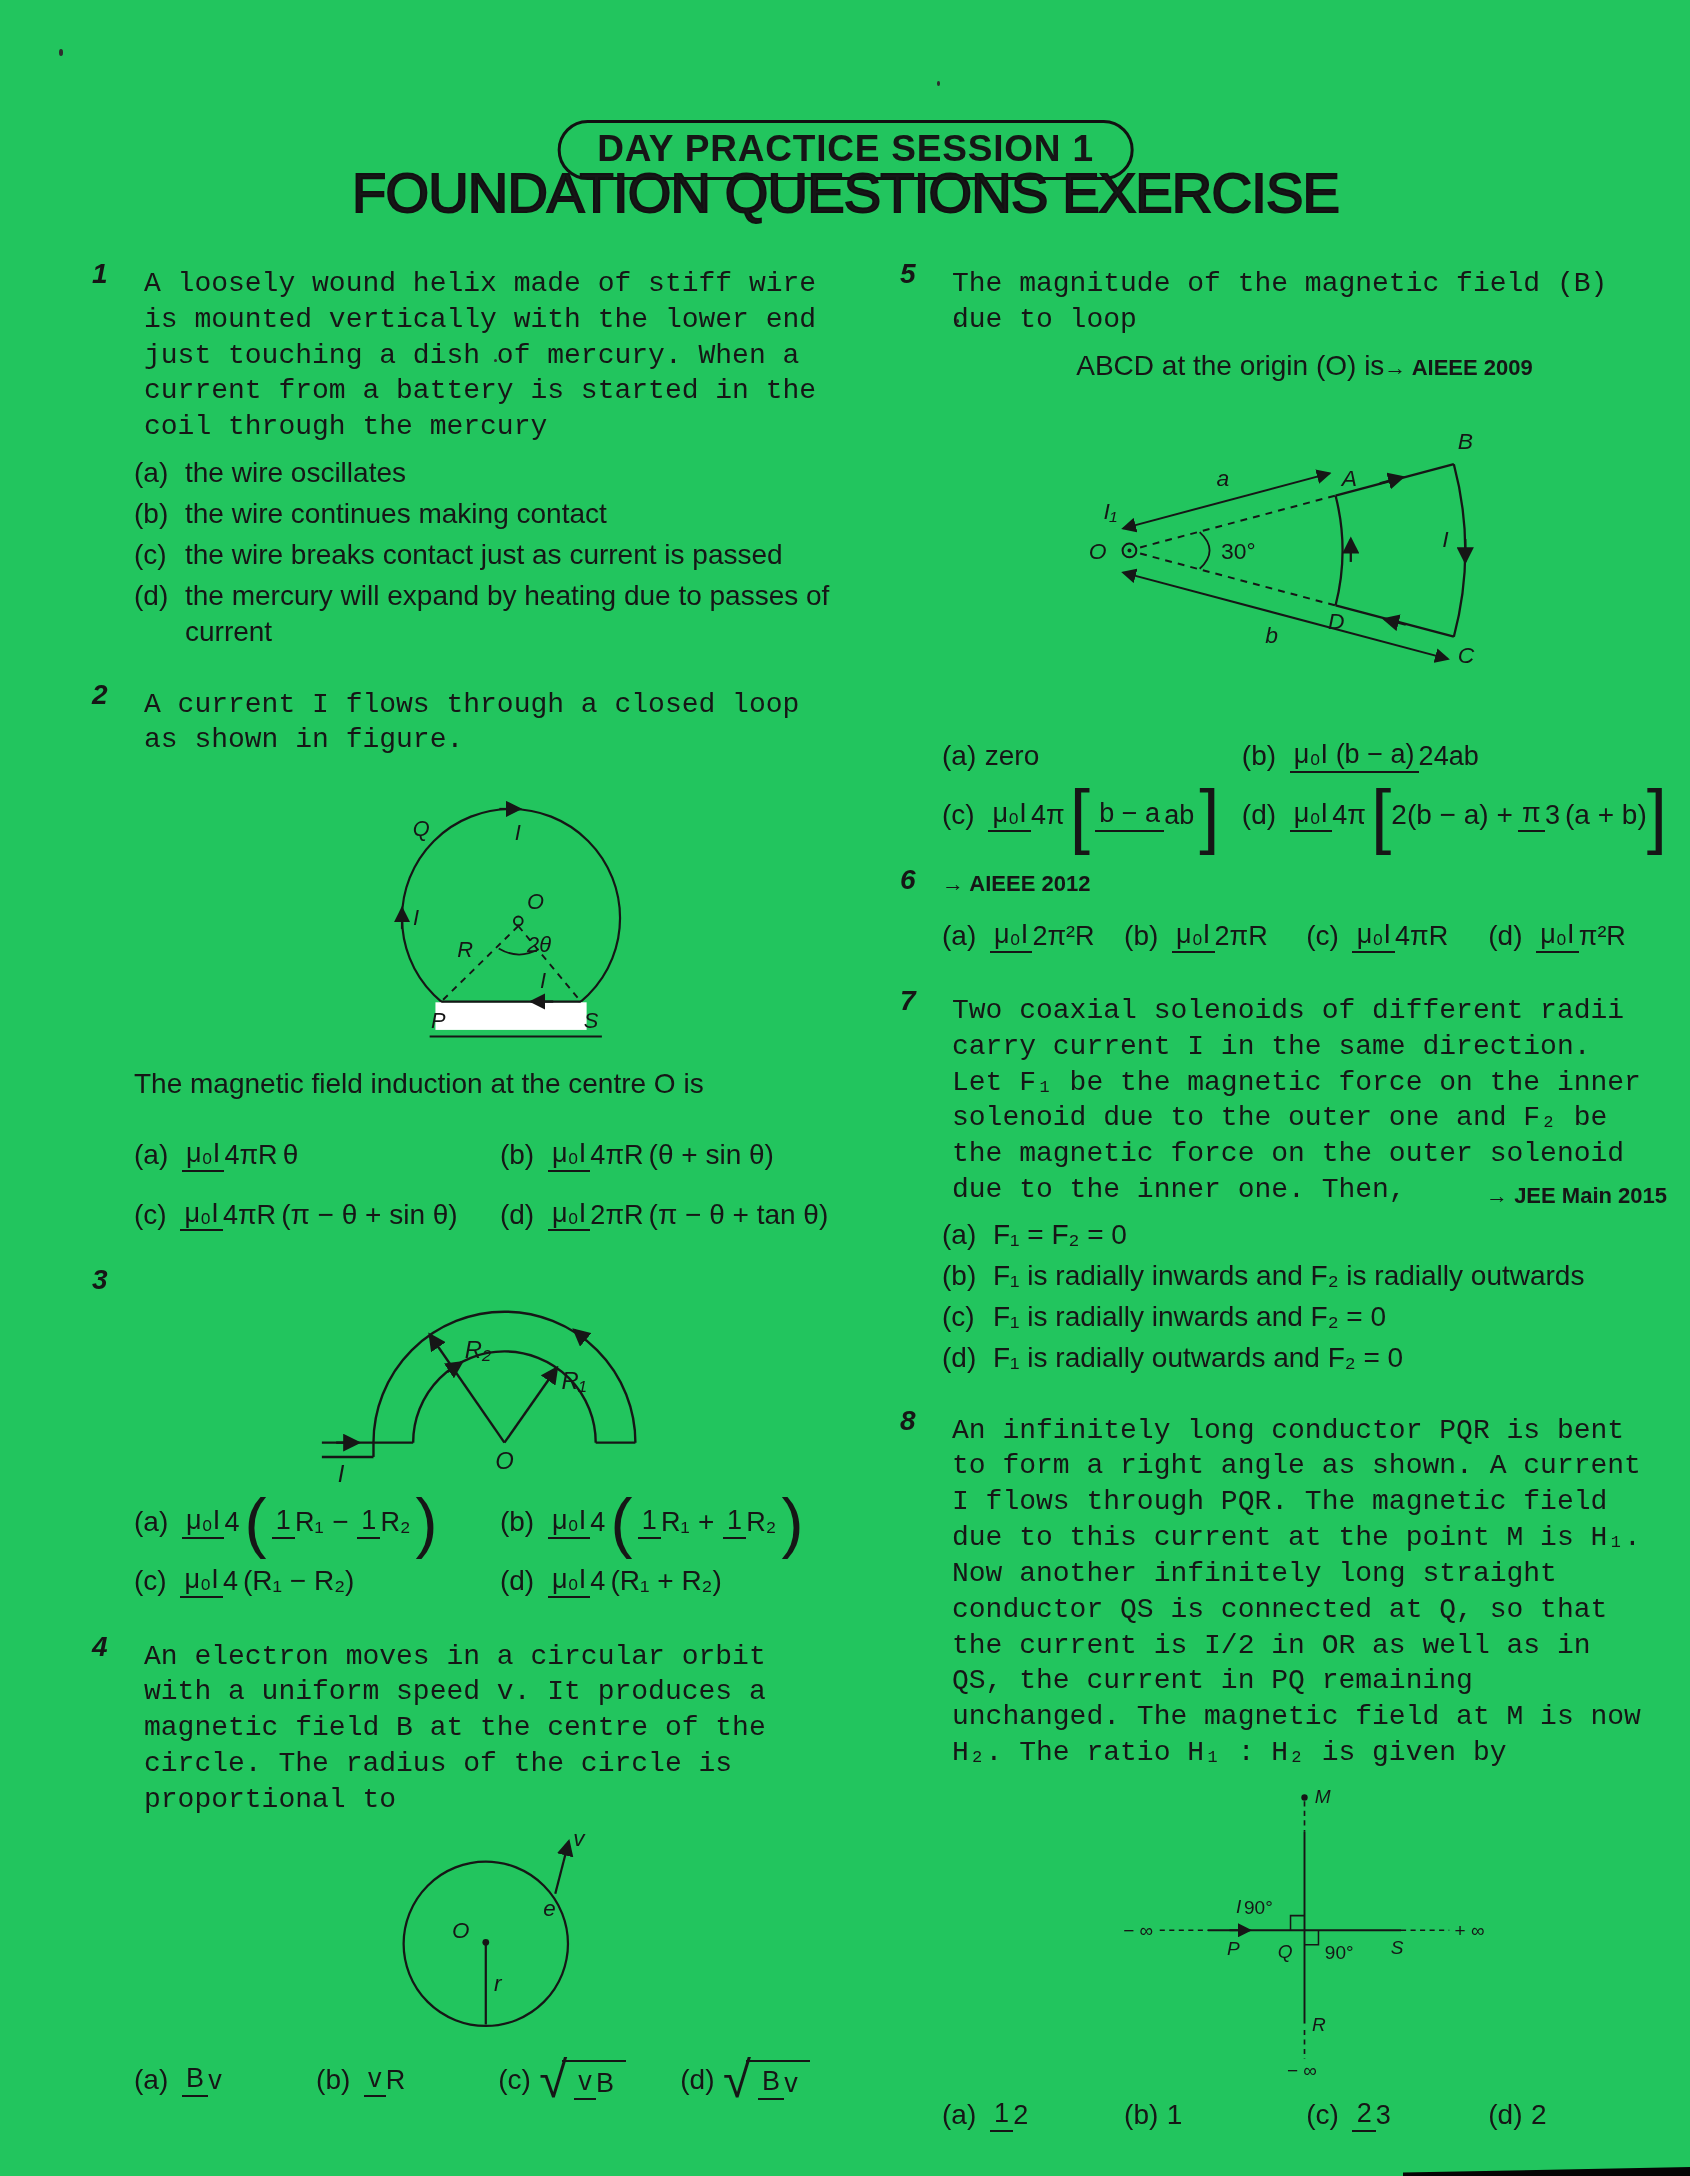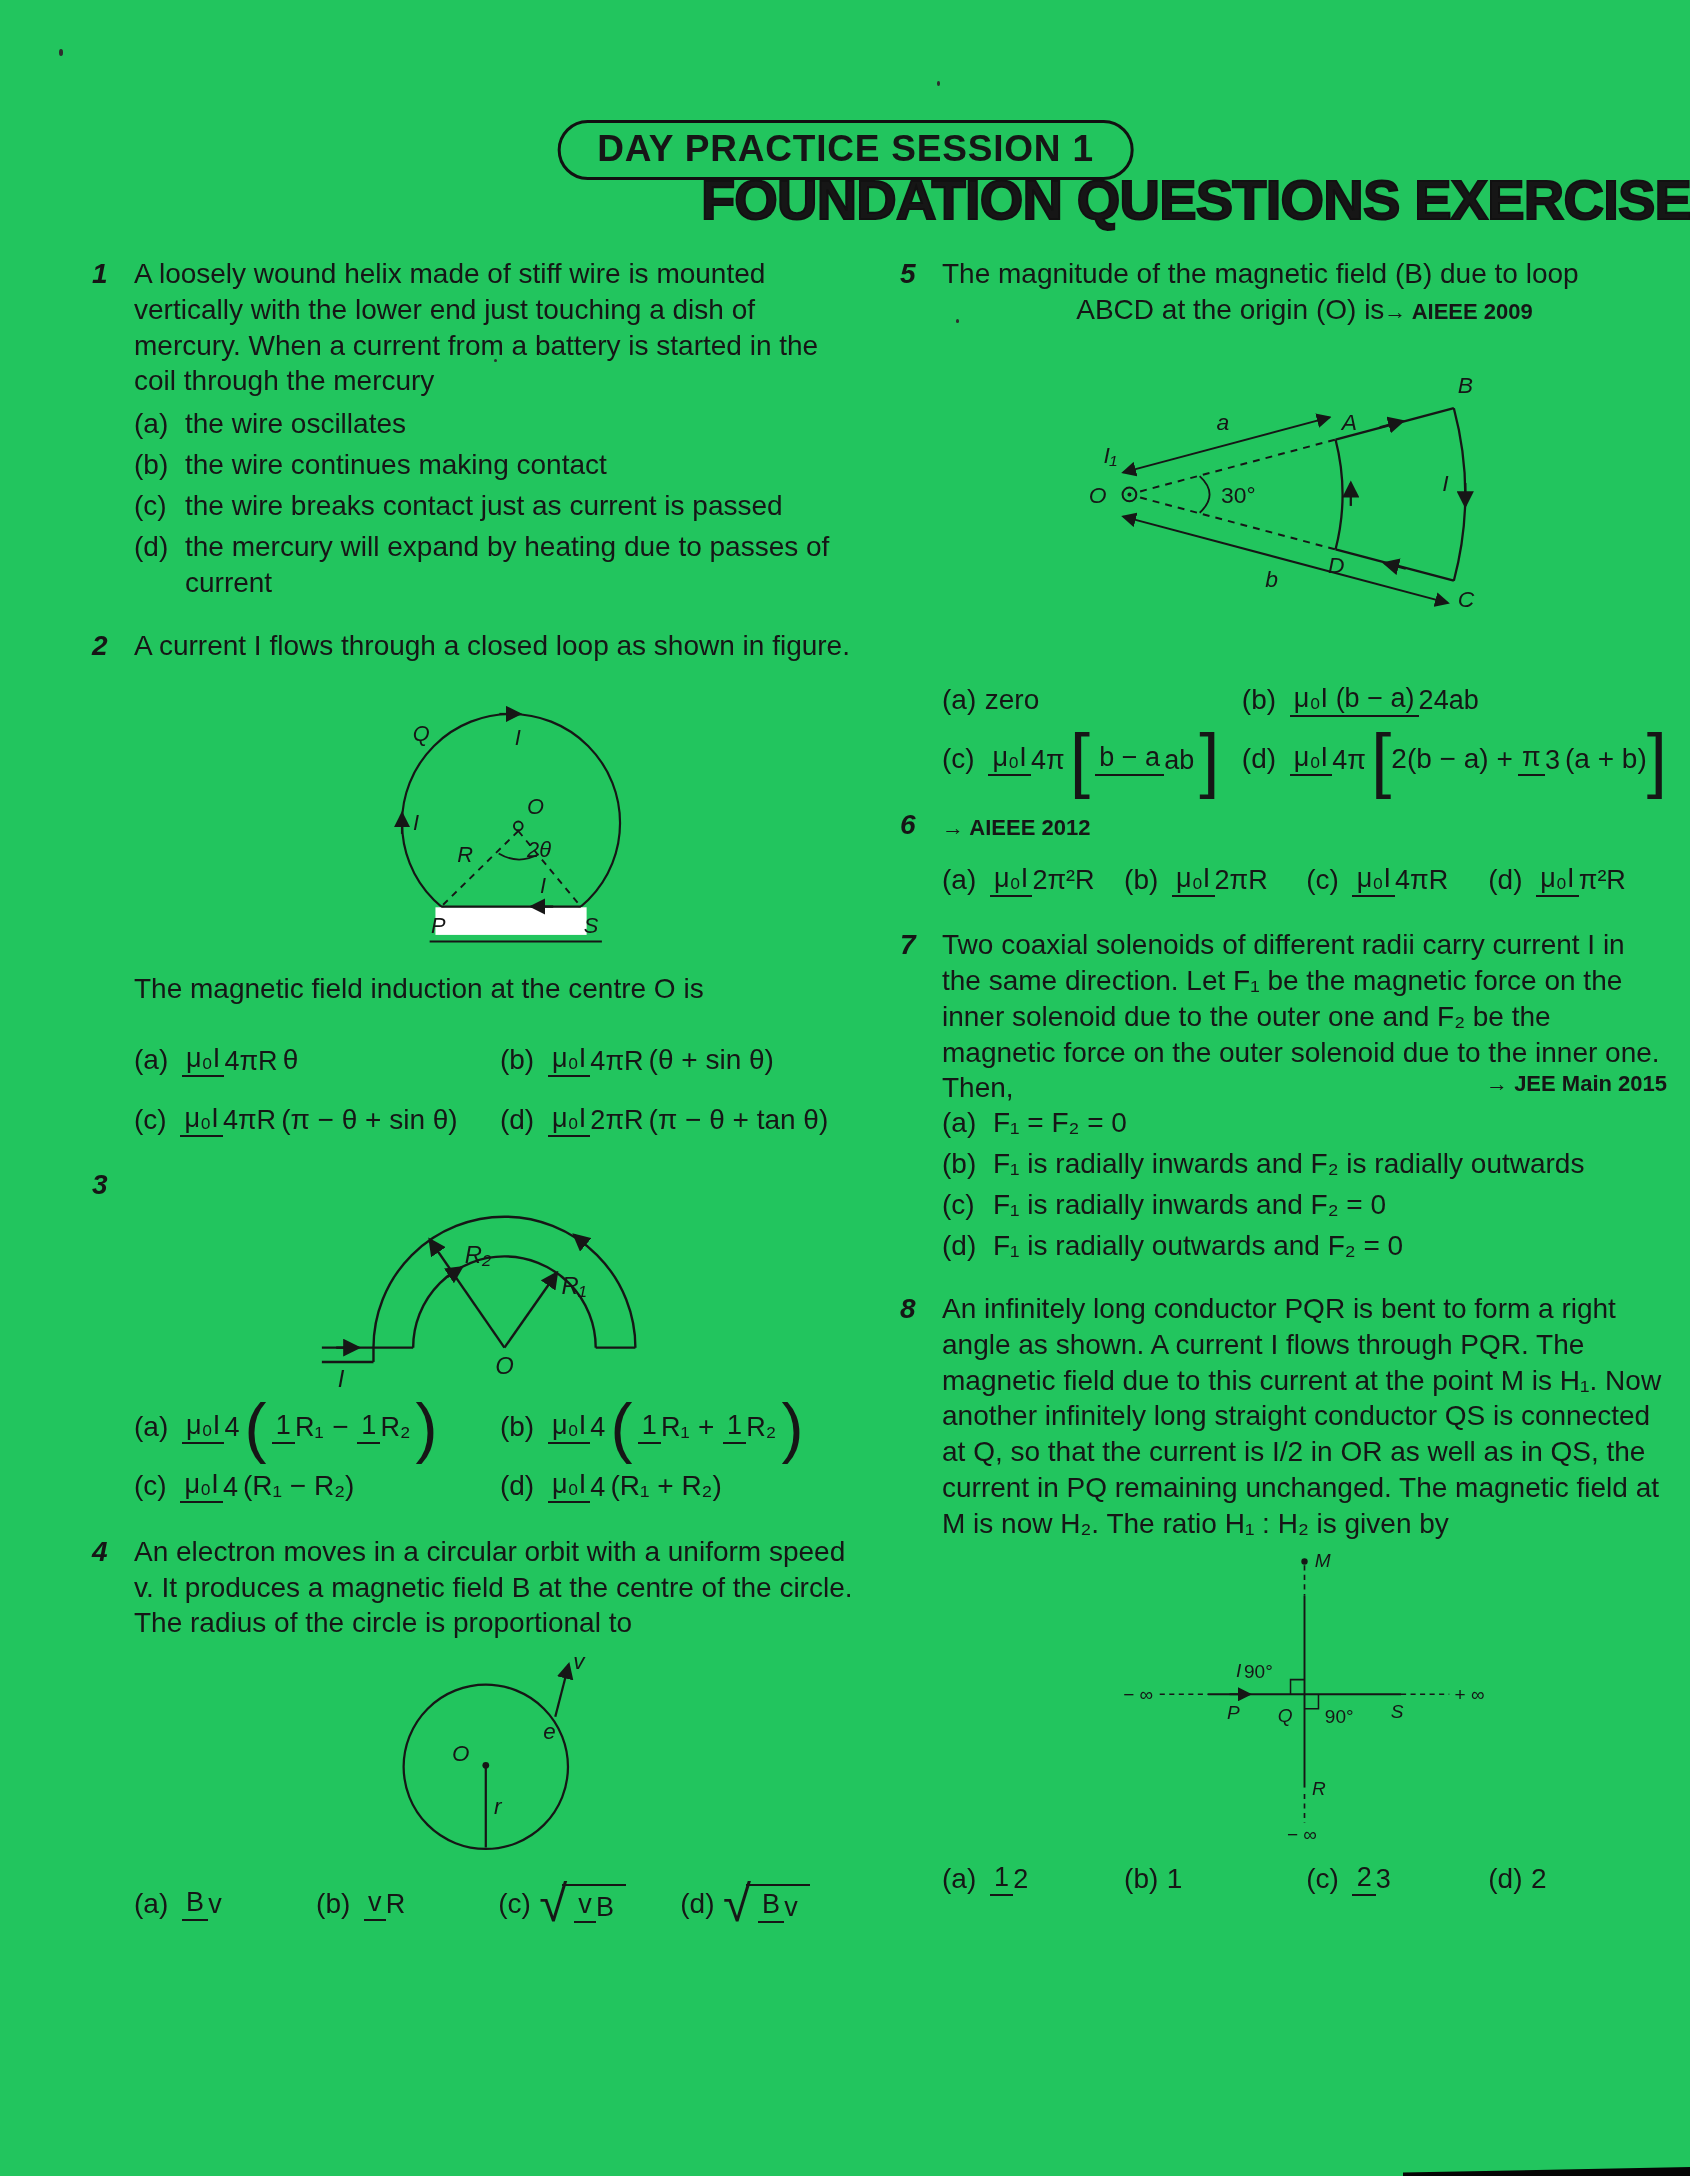--- a/index.html
+++ b/index.html
@@ -4,33 +4,33 @@
 <style>
   html,body{margin:0;padding:0;background:#fff;}
   body{width:1691px;height:2176px;position:relative;overflow:hidden;
        font-family:"Liberation Sans",sans-serif;color:#161616;}
   #page{position:absolute;inset:0;background:#22c55e;}
 
   
   .badge{position:absolute;top:120px;left:50%;transform:translateX(-50%);
          border:3.4px solid #111;border-radius:36px;padding:5.1px 37px 6.8px;
          font-size:37px;font-weight:bold;letter-spacing:0.8px;white-space:nowrap;}
-  .title{position:absolute;top:167px;left:0;right:0;text-align:right;
-         font-size:56px;font-weight:bold;letter-spacing:-0.8px;
+  .title{position:absolute;top:160px;left:0;right:0;text-align:center;
+         font-size:56px;font-weight:normal;letter-spacing:-0.8px;
          -webkit-text-stroke:2px #111;}
 
   
   .col{position:absolute;top:256px;width:767px;font-size:28px;line-height:1.28;}
   .col-left{left:92px;}
   .col-right{left:900px;}
 
   .q{display:flex;margin-bottom:22px;}
   .qnum{flex:none;width:42px;font-weight:bold;font-style:italic;}
   .qbody{flex:1;}
-  .stem{margin:0;}
+  .stem{margin:10px;font-family:Liberation Mono, monospace;}
 
   .optline{display:flex;margin:5.1px 0;}
   .optline .ol{flex:none;width:51px;}
   .opts-list{margin-top:6.8px;}
 
   .opt{display:flex;align-items:center;margin:3.4px 0;min-height:44px;}
   .opt .ol{margin-right:8.5px;}
   .grid2{display:grid;grid-template-columns:1fr 1fr;column-gap:6.8px;row-gap:8.5px;margin-top:8.5px;}
   .grid4{display:grid;grid-template-columns:1fr 1fr 1fr 1fr;column-gap:3.4px;margin-top:10.2px;}
 

